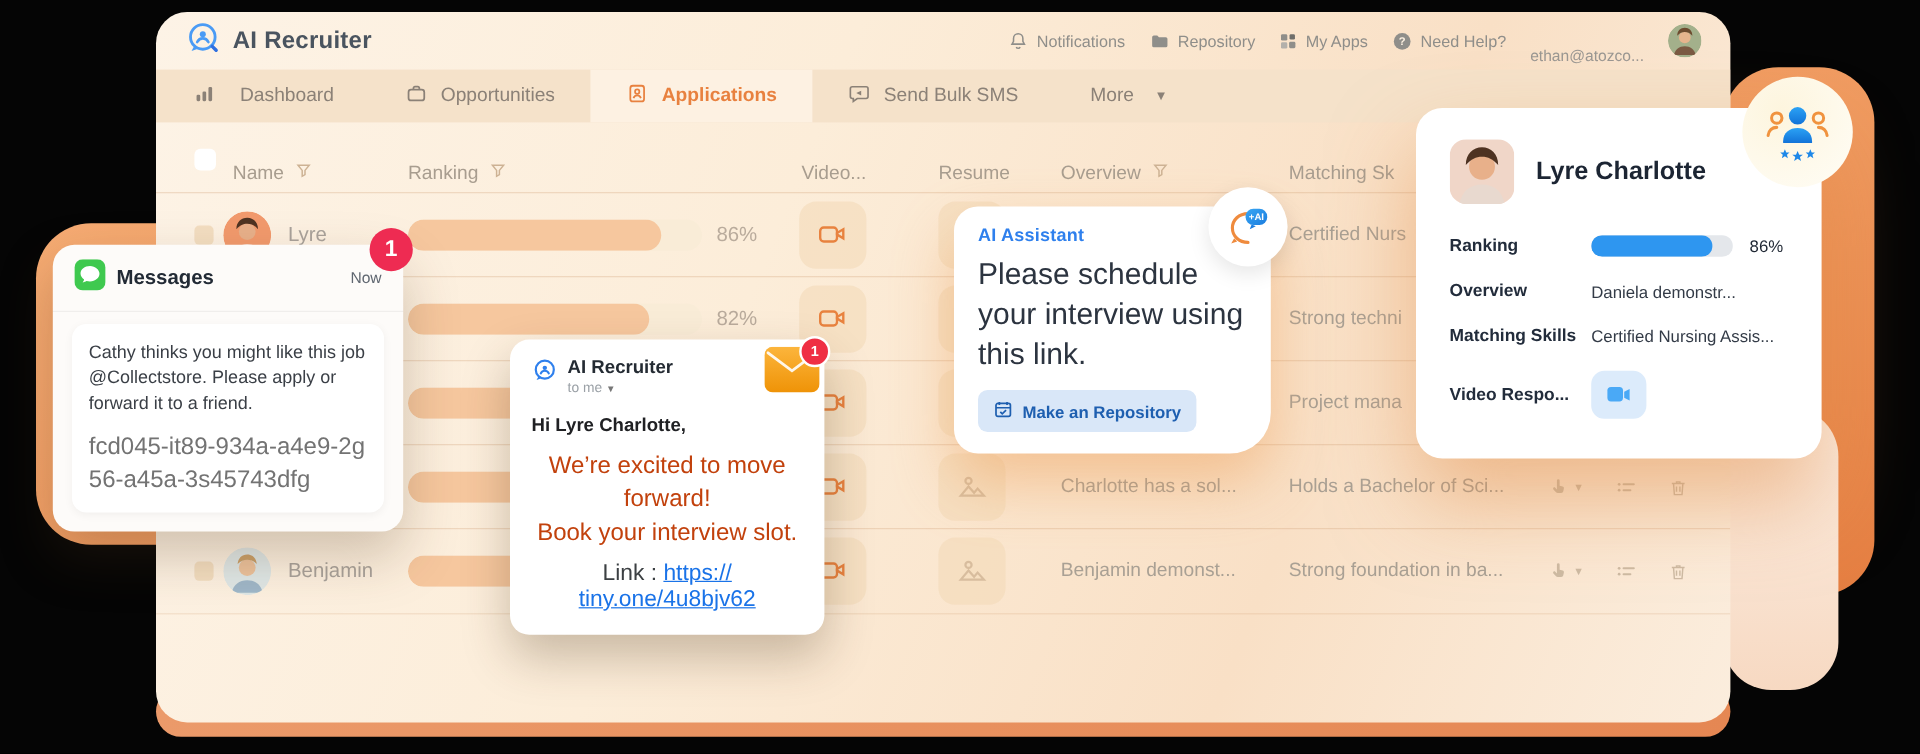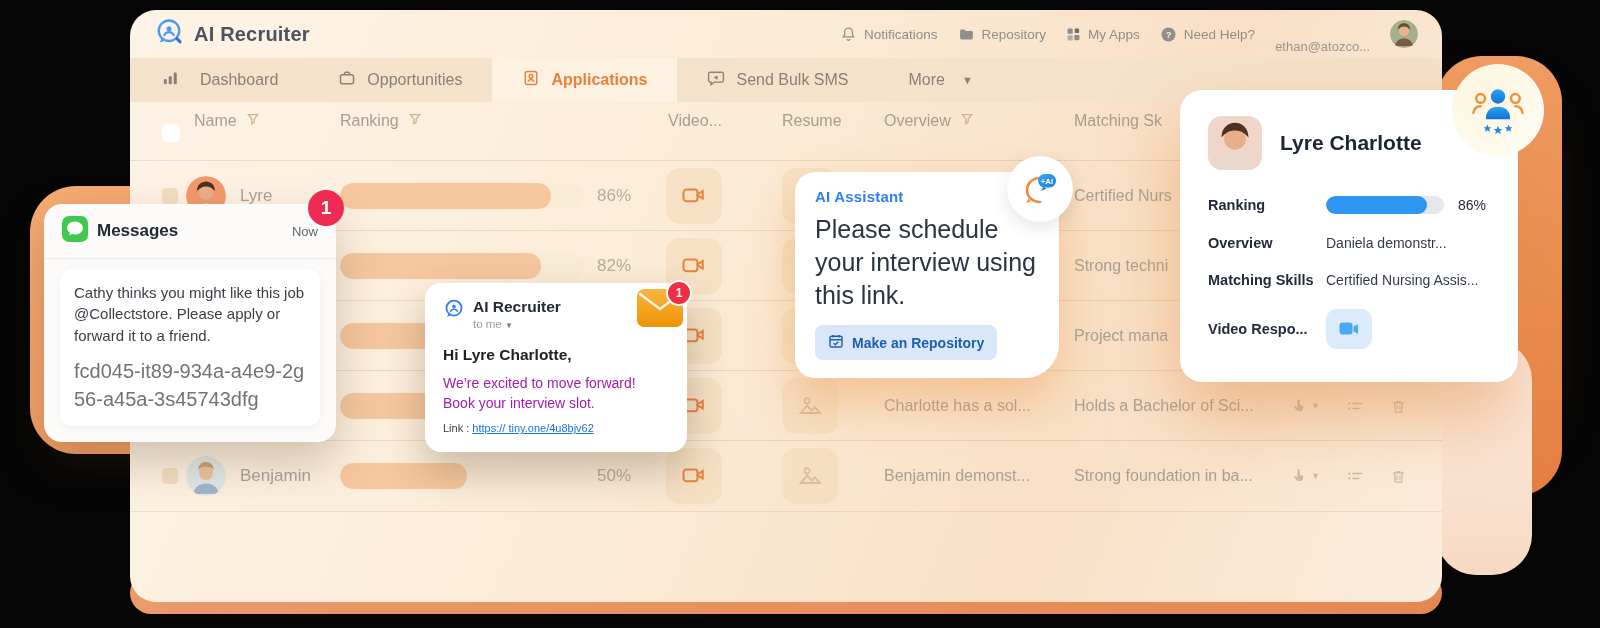--- a/index.html
+++ b/index.html
@@ -31,21 +31,21 @@
 
   
   .tab-bar{position:absolute;top:48px;left:0;right:0;height:44px;background:#f5e2ca;display:flex;align-items:center;color:#8b8177;font-size:16px;}
   .tab{display:flex;align-items:center;gap:11px;padding:0 30px;height:100%;cursor:pointer;white-space:nowrap;}
   .tab:first-child{padding-left:32px;gap:20px;}
   .tab.active{background:#fdf1e2;color:#e8813f;font-weight:700;}
   .tab .caret{font-size:11px;margin-left:6px;}
 
   
   .t-head{position:absolute;top:102px;left:0;right:0;height:42px;color:#a89d8f;font-size:16px;}
-  .t-head .cell{position:absolute;top:0;height:42px;display:flex;align-items:flex-start;gap:9px;}
+  .t-head .cell{position:absolute;top:0;height:42px;display:flex;align-items:flex-end;gap:9px;}
   .hd-cb{left:32px;top:12px;width:18px;height:18px;background:#fff;border-radius:5px;}
   .t-row{position:absolute;left:0;right:0;height:70px;border-top:1px solid rgba(203,156,112,.28);}
   .t-row.last{border-bottom:1px solid rgba(203,156,112,.22);}
   .row-cb{left:32px;top:27px;width:16px;height:16px;background:rgba(235,205,165,.55);border-radius:4px;}
   .row-avatar{left:56px;top:15px;width:40px;height:40px;border-radius:50%;overflow:hidden;}
   .row-name{left:110px;top:0;line-height:70px;font-size:17px;color:#a9a29b;}
   .row-bar{left:210px;top:22px;width:245px;height:26px;border-radius:13px;background:#f9ecd7;overflow:hidden;}
   .row-bar .fill{height:100%;border-radius:13px;background:#f6c79e;}
   .row-pct{left:467px;top:0;line-height:70px;font-size:17px;color:#b9ab9c;}
   .tile{top:7px;width:56px;height:56px;border-radius:14px;background:rgba(243,217,182,.55);display:flex;align-items:center;justify-content:center;cursor:pointer;}
@@ -73,22 +73,22 @@
   .email-card{left:425px;top:283px;width:262px;border-radius:16px;background:#fff;
     box-shadow:0 18px 40px rgba(70,45,20,.28);z-index:50;padding:15px 18px 18px;box-sizing:border-box;}
   .em-head{display:flex;align-items:flex-start;gap:8px;}
   .em-sender{font-size:15.5px;font-weight:700;color:#242b33;line-height:1.1;}
   .em-tome{font-size:11.5px;color:#9aa0a6;margin-top:3px;}
   .em-tome .caret{font-size:8px;color:#777;}
   .em-env{position:absolute;top:6px;right:4px;width:46px;height:38px;}
   .em-badge{position:absolute;top:-9px;right:-9px;width:22px;height:22px;border-radius:50%;background:#ef2f44;border:2px solid #fff;
     color:#fff;font-size:12px;font-weight:700;display:flex;align-items:center;justify-content:center;}
   .em-greet{margin-top:16px;font-size:15.5px;font-weight:700;color:#202124;}
-  .em-body{margin-top:10px;font-size:14px;color:#a21caf;line-height:1.4;}
-  .em-linkline{margin-top:9px;font-size:11px;color:#3c4043;}
+  .em-body{margin-top:10px;font-size:20px;color:#c2410c;line-height:1.4;text-align:center;}
+  .em-linkline{margin-top:9px;font-size:19px;color:#3c4043;text-align:center;}
   .em-link{color:#1a73e8;text-decoration:underline;}
 
   
   .assistant-card{left:795px;top:172px;width:264px;border-radius:20px 20px 34px 20px;background:#fff;
     box-shadow:0 24px 50px rgba(235,150,75,.45);z-index:45;padding:16px 20px 18px;box-sizing:border-box;}
   .as-title{font-size:15px;font-weight:700;color:#2f80ed;letter-spacing:.2px;}
   .as-msg{margin-top:8px;font-size:25px;color:#2c3440;line-height:1.32;width:232px;}
   .as-btn{margin-top:13px;display:inline-flex;align-items:center;gap:8px;background:#d9e7f8;border:none;border-radius:8px;
     padding:8px 13px;color:#1e5fb0;font-size:14px;font-weight:700;cursor:pointer;font-family:inherit;}
   .ai-badge{position:absolute;top:-16px;right:-14px;width:66px;height:66px;border-radius:50%;background:#fff;

